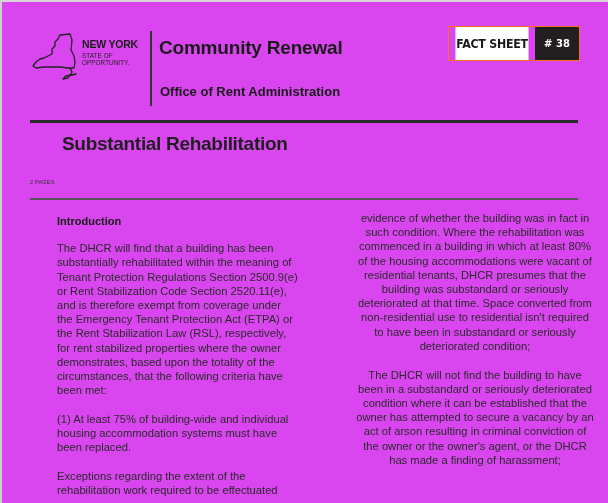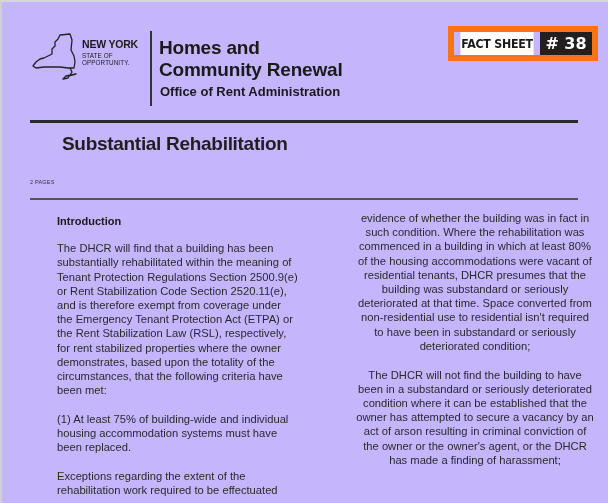--- a/index.html
+++ b/index.html
@@ -6,34 +6,34 @@
     html, body { width: 608px; height: 503px; overflow: hidden; background: #ffffff; }
     body {
       font-family: "Liberation Sans", "DejaVu Sans", sans-serif;
       color: #2a2a2a;
       position: relative;
     }
     .page {
       position: absolute; left: 0; top: 0; width: 608px; height: 503px;
       border-left: 2px solid #cfcfcf;
       border-top: 2px solid #d6d6d6;
-      background: #c4b5fd;
+      background: #d946ef;
     }
     
     .logo-map { position: absolute; left: 28px; top: 30px; width: 56px; height: 50px; }
     .ny-text { position: absolute; left: 80px; top: 37px; line-height: 1; }
     .ny-name { font-weight: bold; font-size: 10.5px; letter-spacing: -0.2px; color: #1a1a1a; }
     .ny-sub { font-size: 6.3px; color: #222; line-height: 7px; letter-spacing: 0.1px; }
     .v-divider { position: absolute; left: 148px; top: 29px; width: 1.5px; height: 75px; background: #333; }
     .hcr-title { position: absolute; left: 157px; top: 35px; font-size: 19px; line-height: 22px; color: #1a1a1a; font-weight: 600; letter-spacing: -0.2px; }
     .ora-title { position: absolute; left: 158px; top: 82px; font-size: 13px; color: #1a1a1a; font-weight: 600; }
 
-    .fact-badge { position: absolute; left: 446px; top: 24px; height: 35px; display: flex; border: 6px solid #f97316; }
+    .fact-badge { position: absolute; left: 446px; top: 24px; height: 35px; display: flex; border: 1px solid #f97316; }
     .fact-label { width: 86px; display: flex; align-items: center; justify-content: center; font-weight: bold; font-size: 13px; color: #1a1a1a; background: #fff; letter-spacing: -0.3px; font-family: "DejaVu Sans", sans-serif; transform: scaleX(0.85); }
-    .fact-num { width: 52px; display: flex; align-items: center; justify-content: center; font-weight: bold; font-size: 16px; color: #fff; background: #231f20; font-family: "DejaVu Sans", sans-serif; transform-origin: center; }
+    .fact-num { width: 44px; display: flex; align-items: center; justify-content: center; font-weight: bold; font-size: 10px; color: #fff; background: #231f20; font-family: "DejaVu Sans", sans-serif; transform-origin: center; }
 
     .rule-thick { position: absolute; left: 28px; top: 118px; width: 548px; height: 3px; background: #2a2a2a; }
     .doc-title { position: absolute; left: 28px; top: 131px; font-size: 19px; font-weight: bold; color: #1f1f1f; letter-spacing: -0.3px; margin-left: 32px; }
     .pages { position: absolute; left: 28px; top: 177px; font-size: 5.5px; color: #333; letter-spacing: 0.2px; }
     .rule-thin { position: absolute; left: 28px; top: 196px; width: 548px; height: 1.5px; background: #555; }
 
     .col { position: absolute; font-size: 11.2px; line-height: 14.2px; color: #2a2a2a; }
     .col-left { left: 31px; top: 212px; width: 265px; }
     .col-right { left: 330px; top: 209px; width: 262px; text-align: center; }
     .col p { margin: 0 0 14.5px 0; padding-left: 24px; }
@@ -51,21 +51,20 @@
 
   <div class="ny-text">
     <div class="ny-name">NEW YORK</div>
     <div class="ny-sub" style="margin-top:2px;">STATE OF</div>
     <div class="ny-sub">OPPORTUNITY.</div>
   </div>
 
   <div class="v-divider"></div>
 
   <div class="hcr-title">
-    <div>Homes and</div>
     <div>Community Renewal</div>
   </div>
   <div class="ora-title">Office of Rent Administration</div>
 
   <div class="fact-badge">
     <div class="fact-label">FACT SHEET</div>
     <div class="fact-num"># 38</div>
   </div>
 
   <div class="rule-thick"></div>

